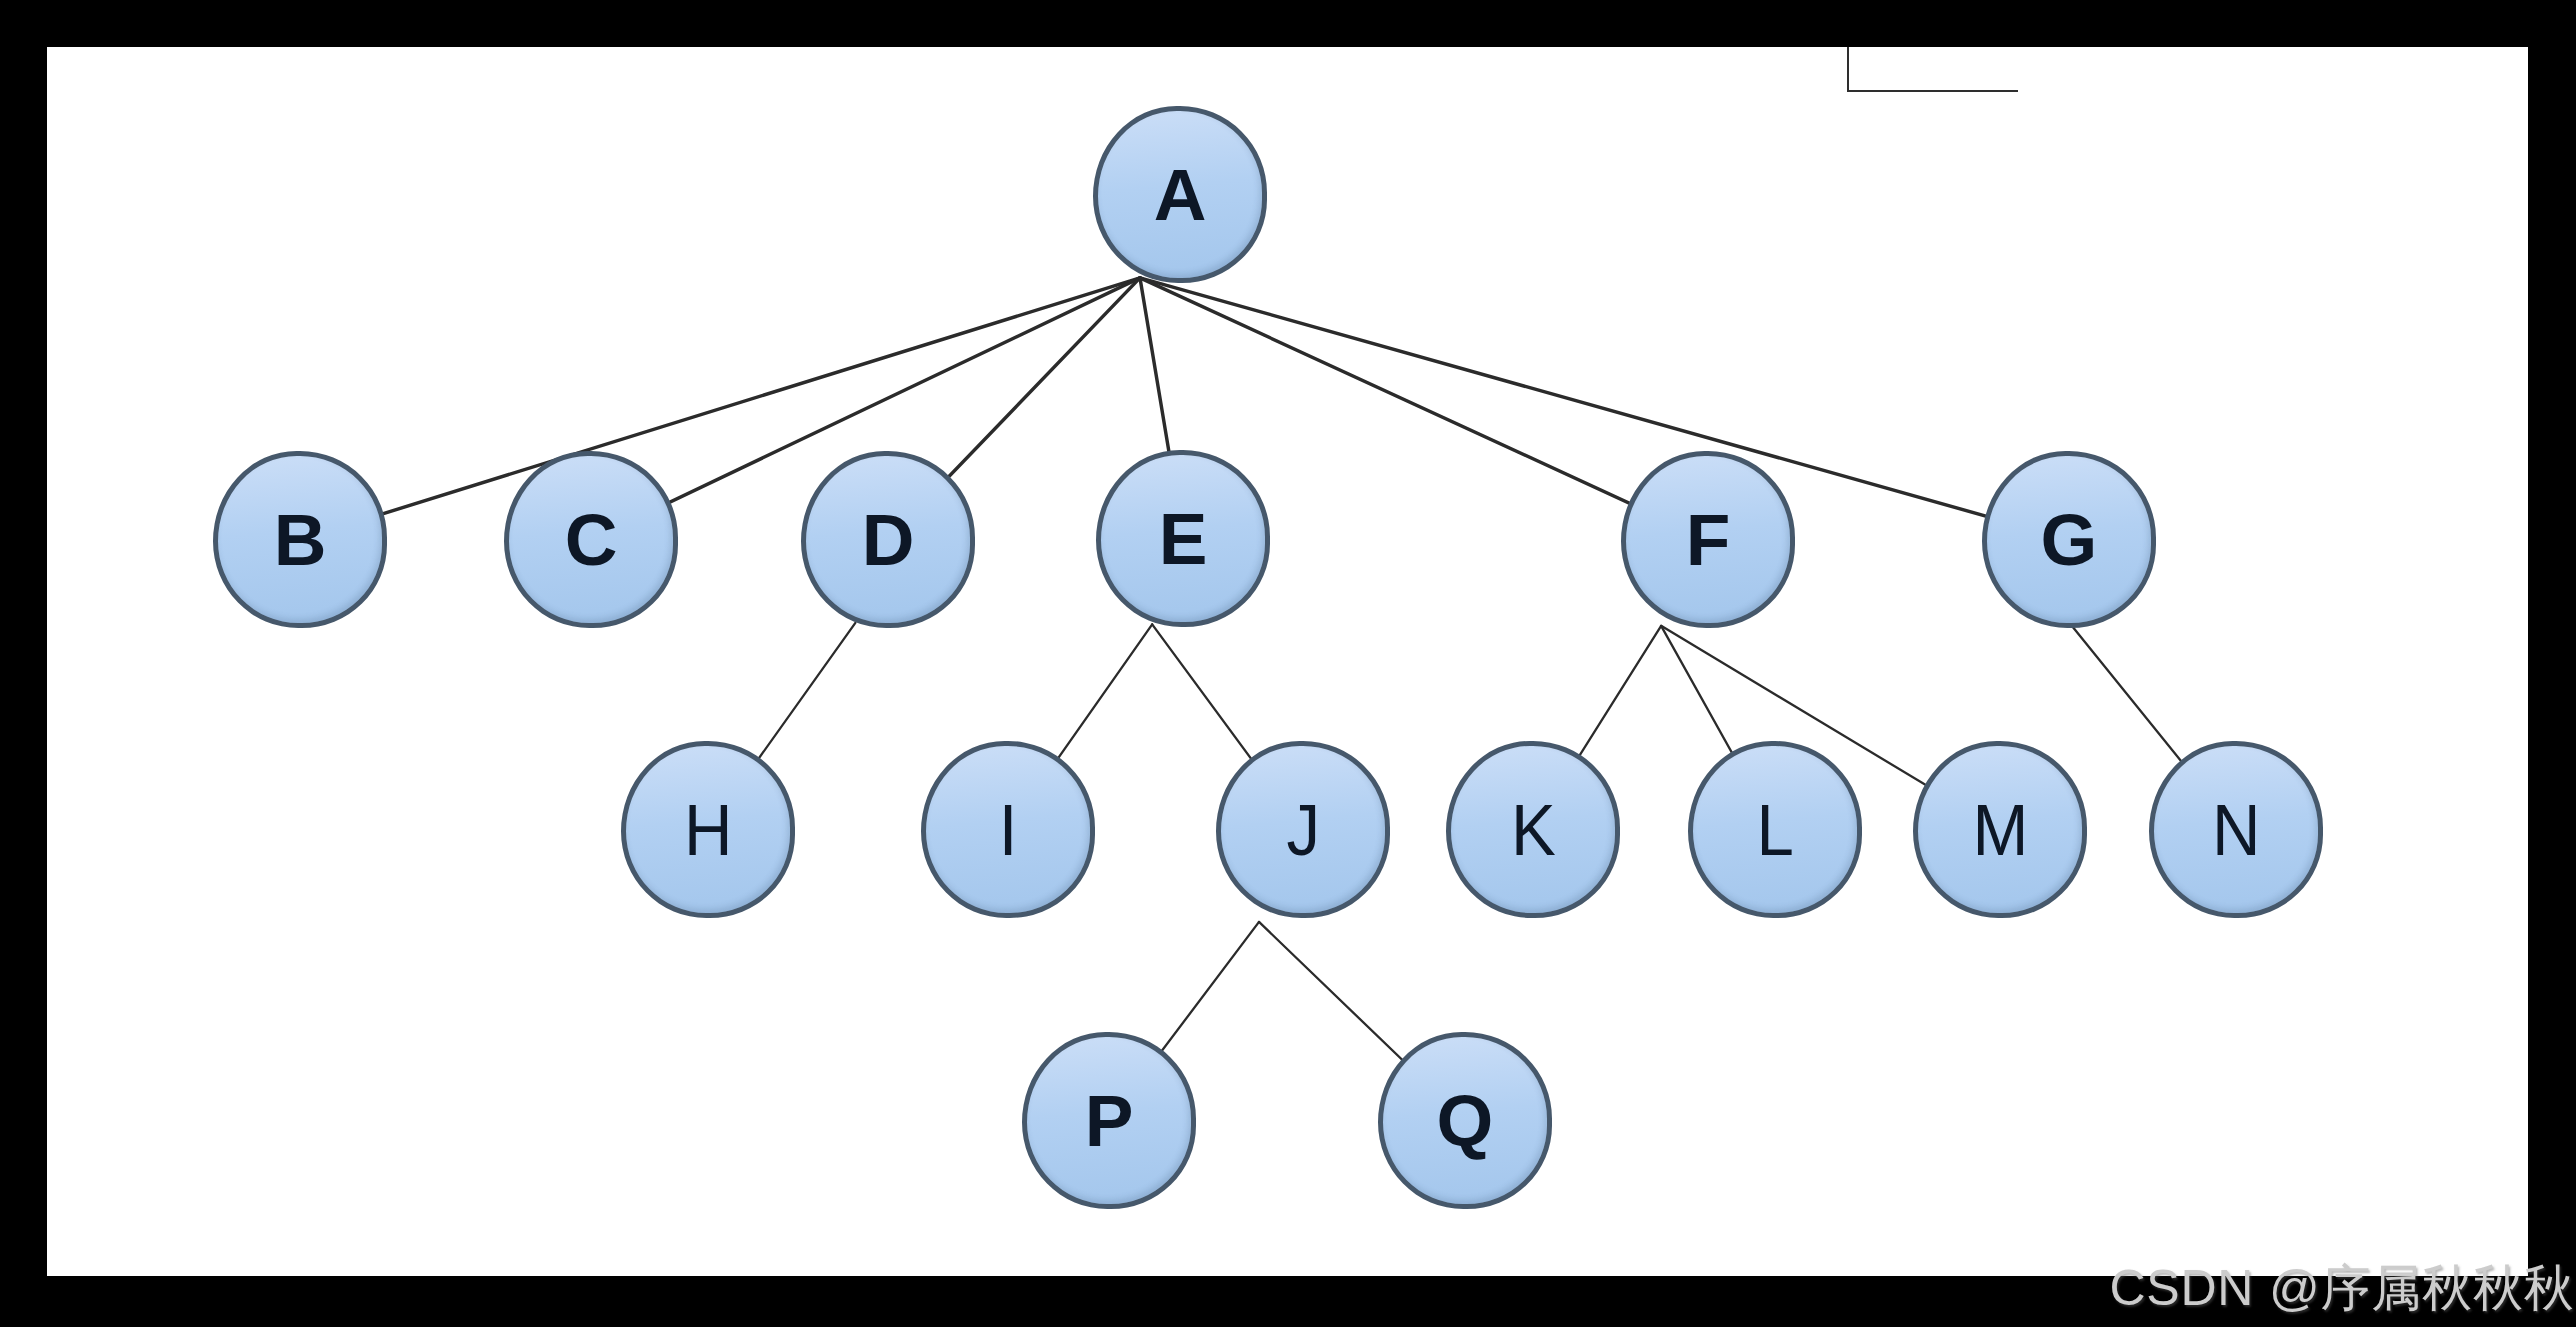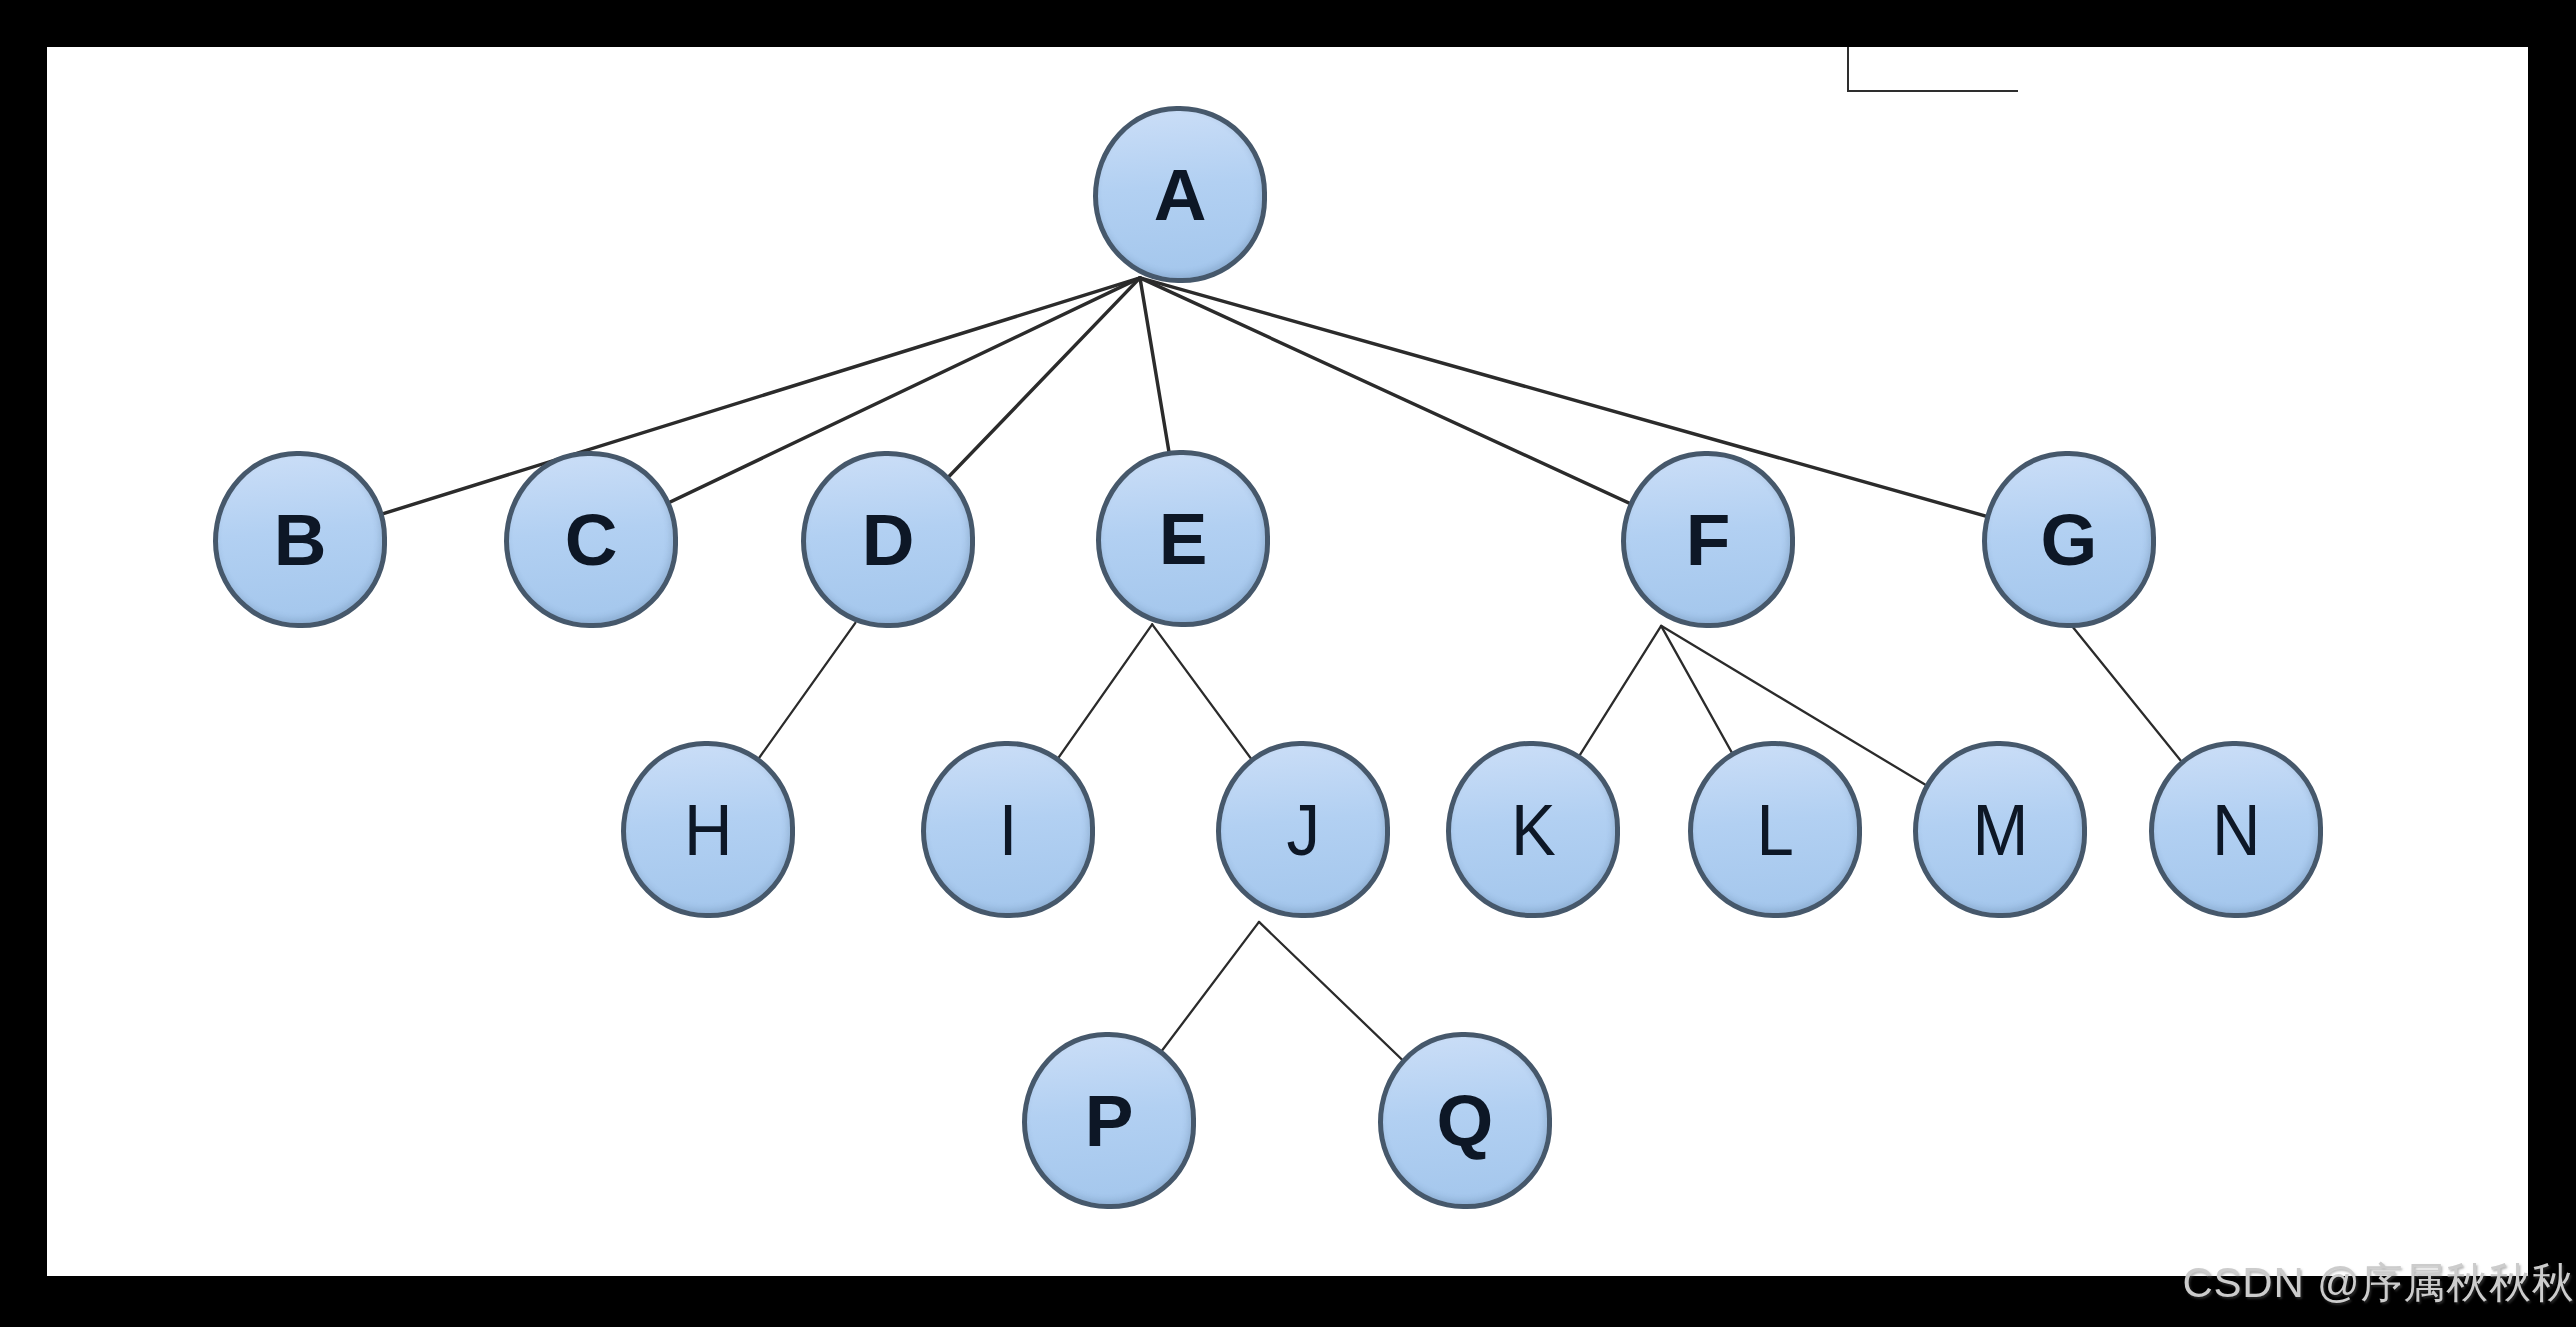--- a/index.html
+++ b/index.html
@@ -54,21 +54,21 @@
     user-select: none;
   }
   .node[data-level="3"] .node-label {
     font-weight: 400;
     transform: scaleX(0.92);
   }
   #watermark {
     position: absolute;
     right: 1.5px;
     top: 1255px;
-    font-size: 42px;
+    font-size: 50px;
     letter-spacing: 0.8px;
     color: var(--wm-color, #cccccc);
     text-shadow: 1.5px 2.3px 2.3px rgba(90, 90, 90, 0.45);
     white-space: nowrap;
   }
   .artifact-line {
     position: absolute;
     background: #2e2e2e;
   }
   #artifact-bracket-vertical {

